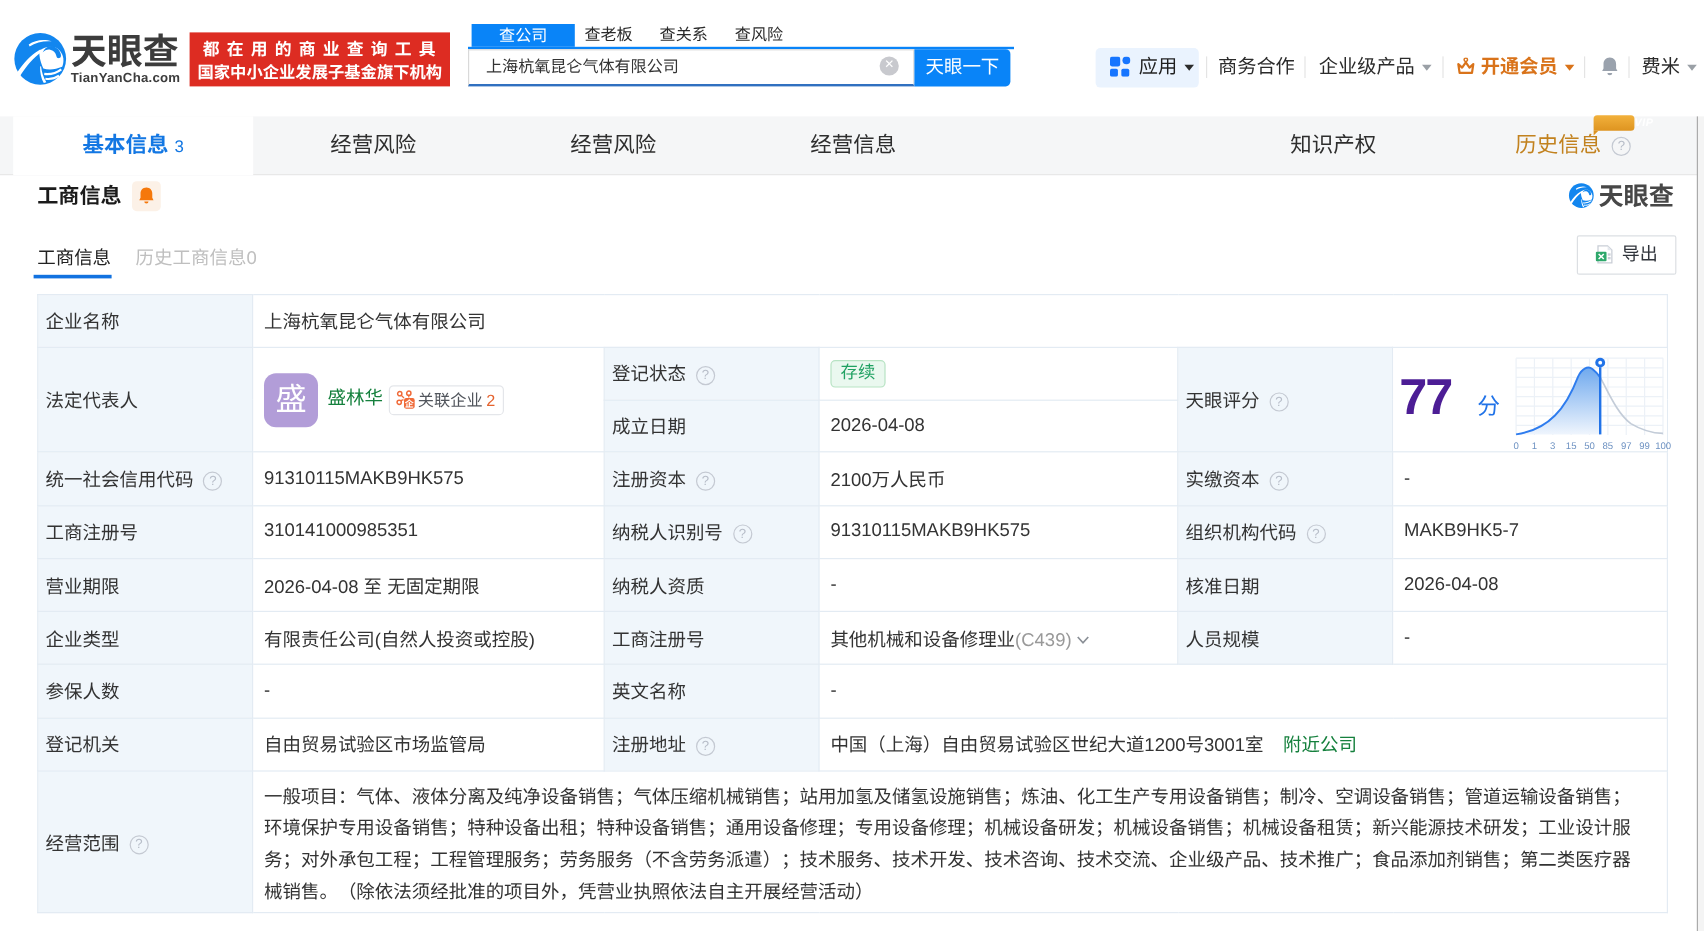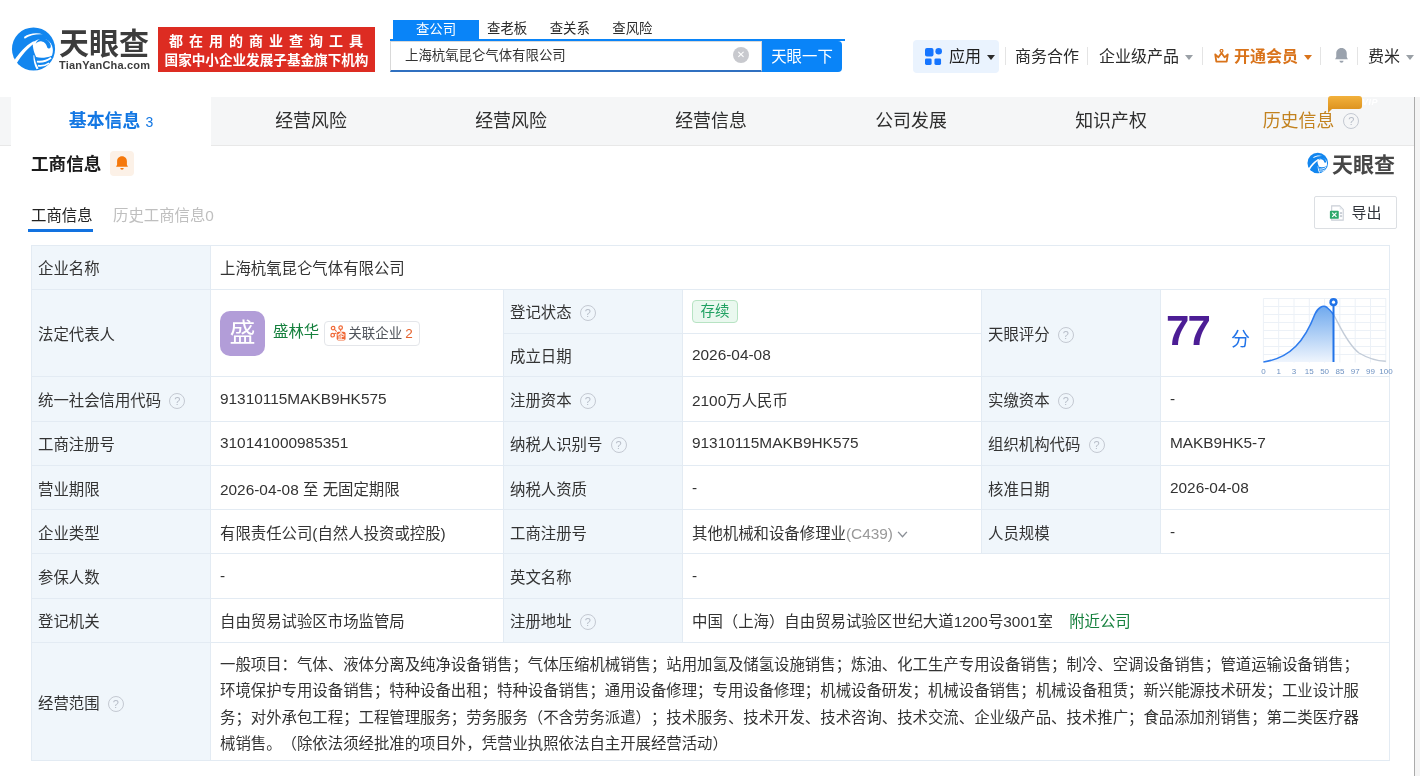--- a/index.html
+++ b/index.html
@@ -116,21 +116,20 @@
   </svg>
   <div class="sep" style="left:1357px"></div>
   <div class="hmenu" style="left:1368px">费米<span class="caret gray"></span></div>
 </div>
 
 <div id="nav">
   <div class="ntab" id="ntab1" style="left:11px">基本信息 <span class="n">3</span></div>
   <div class="ntab" style="left:211px">经营风险</div>
   <div class="ntab" style="left:411px">经营风险</div>
   <div class="ntab" style="left:611px">经营信息</div>
-  <div class="ntab" style="left:811px">公司发展</div>
   <div class="ntab" style="left:1011px">知识产权</div>
   <div class="ntab" id="ntab7" style="left:1211px">历史信息 <span class="qmark" style="vertical-align:2px">?</span></div>
   <div id="vip">VIP</div>
 </div>
 
 <div id="sechead">工商信息</div>
 <div id="bellbox"><svg width="14" height="16" viewBox="0 0 20 21" style="margin-top:4px">
   <path d="M10 1 C5.5 1 3 4.5 3 8 L3 13 L1.5 16 L18.5 16 L17 13 L17 8 C17 4.5 14.5 1 10 1 Z" fill="#F5780B"></path>
   <path d="M7.5 17.5 a2.5 2.5 0 0 0 5 0 Z" fill="#F5780B"></path>
 </svg></div>

